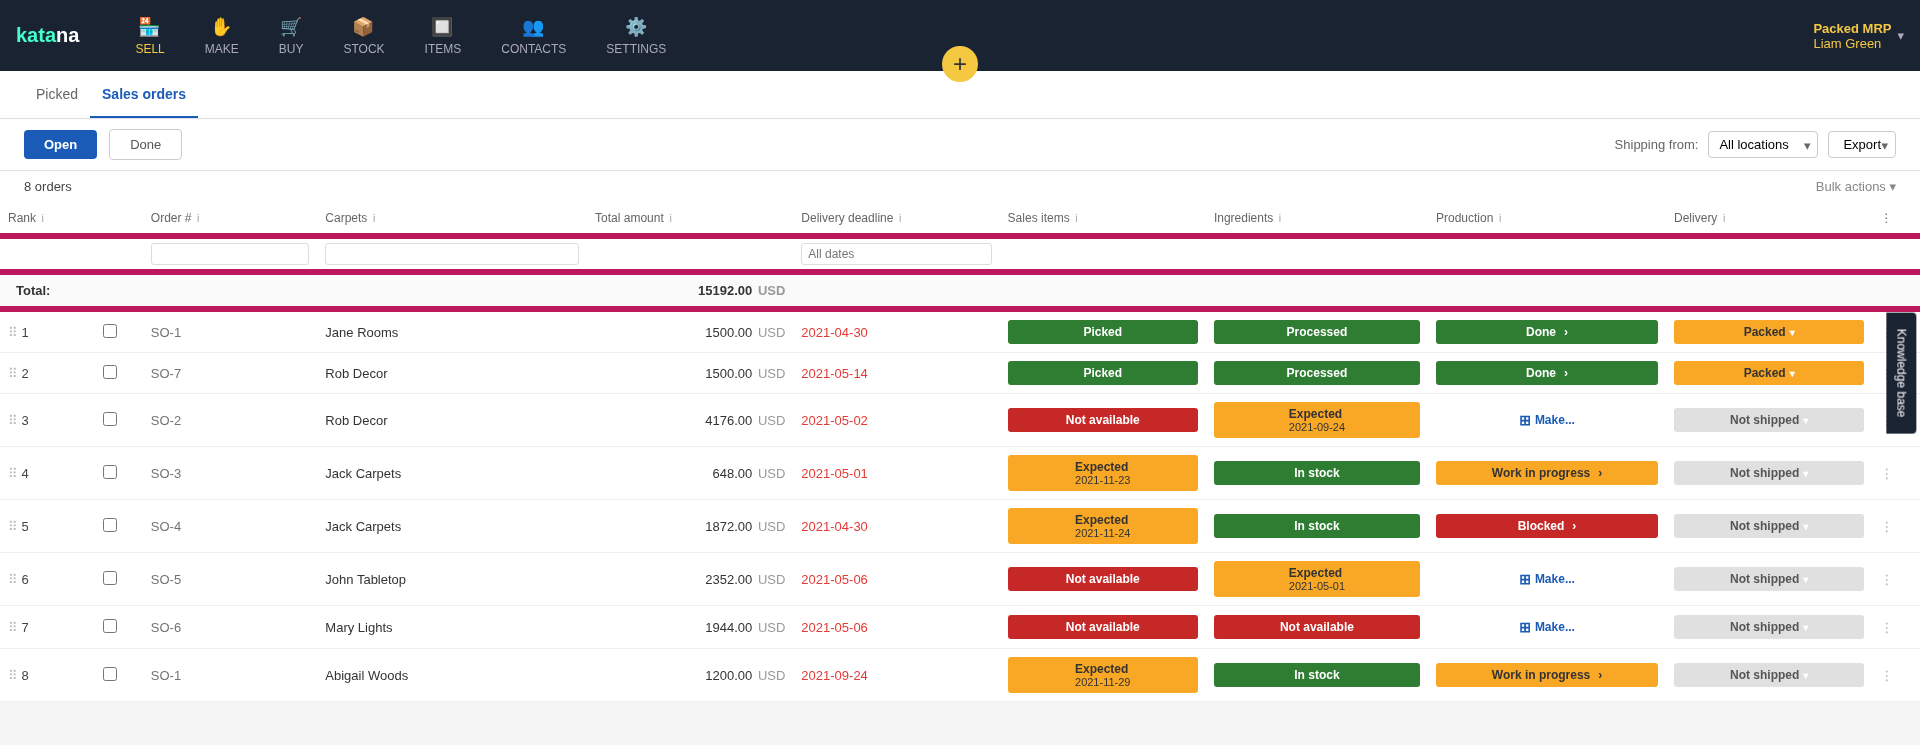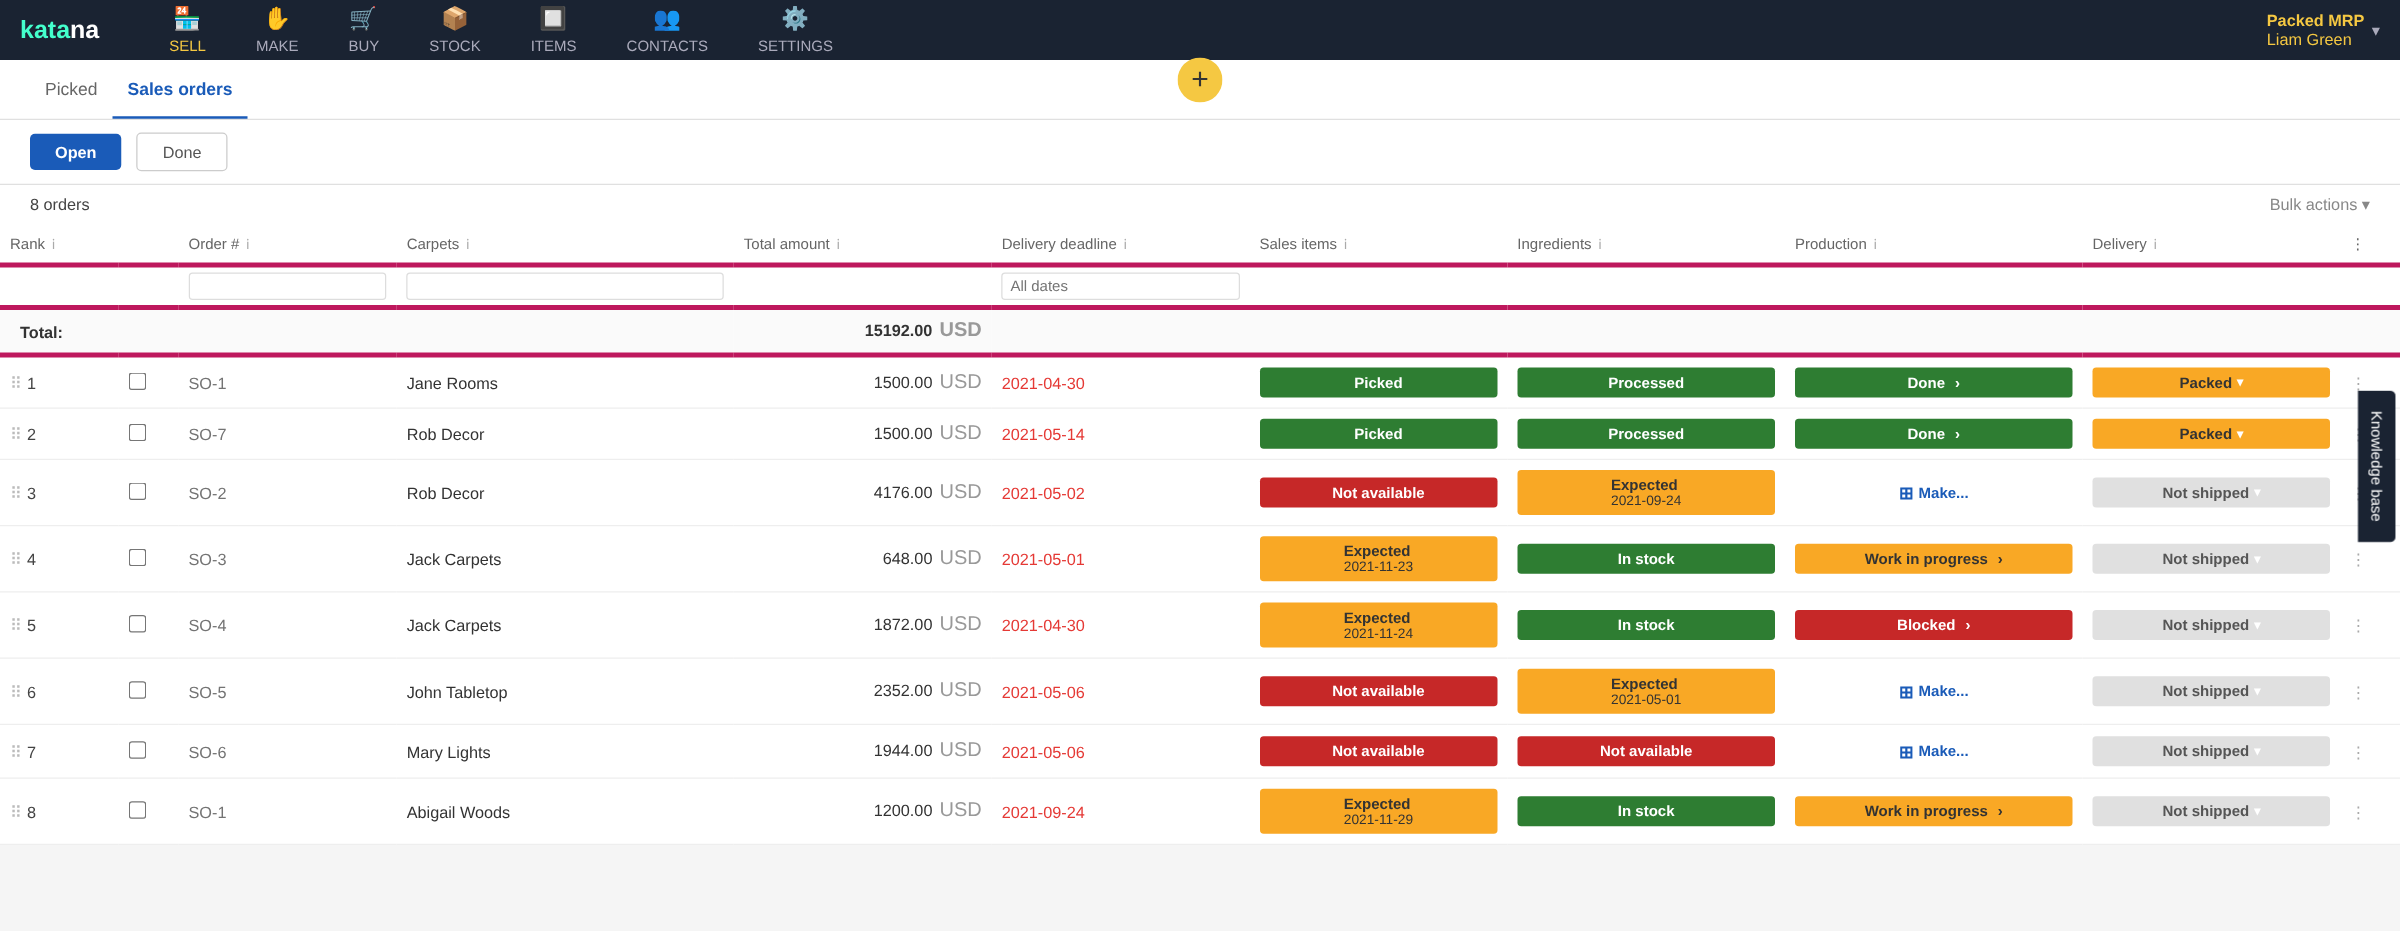--- a/index.html
+++ b/index.html
@@ -1,19 +1,19 @@
 <!DOCTYPE html>
 <html><head>
   <meta charset="utf-8">
   <style>
     * { box-sizing: border-box; margin: 0; padding: 0; }
     body { font-family: -apple-system, BlinkMacSystemFont, 'Segoe UI', sans-serif; font-size: 13px; background: #f5f5f5; color: #333; }
 
     
-    .top-nav { background: #1a2332; display: flex; align-items: center; height: 48px; padding: 0 16px; }
+    .top-nav { background: #1a2332; display: flex; align-items: center; height: 71px; padding: 0 16px; }
     .logo { color: #fff; font-size: 20px; font-weight: bold; margin-right: 40px; }
     .logo span { color: #4fc; }
     .nav-items { display: flex; gap: 8px; flex: 1; }
     .nav-item { display: flex; flex-direction: column; align-items: center; color: #aab; padding: 6px 16px; cursor: pointer; font-size: 12px; gap: 4px; text-decoration: none; }
     .nav-item.active { color: #f5c842; }
     .nav-icon { font-size: 18px; }
     .user-area { color: #f5c842; font-size: 13px; display: flex; align-items: center; gap: 6px; cursor: pointer; }
     .user-area .app-name { font-weight: bold; }
     .user-area .user-name { color: #f5c842; }
     .user-chevron { color: #aab; }
@@ -33,35 +33,35 @@
     .select-wrapper { position: relative; display: inline-block; }
     .select-wrapper::after { content: '▾'; position: absolute; right: 8px; top: 50%; transform: translateY(-50%); color: #666; pointer-events: none; }
     .btn-export { border: 1px solid #ccc; background: #fff; padding: 5px 14px; border-radius: 4px; cursor: pointer; font-size: 13px; }
 
     
     .table-area { background: #fff; margin: 0; }
     .orders-count { padding: 8px 24px; font-size: 13px; color: #444; display: flex; justify-content: space-between; align-items: flex-start; }
     .bulk-actions { color: #888; font-size: 13px; cursor: pointer; }
 
     table { width: 100%; border-collapse: collapse; }
-    thead tr { border-bottom: 4px solid #be185d; background: #fff; }
+    thead tr { border-bottom: 6px solid #be185d; background: #fff; }
     thead th { padding: 8px 8px; text-align: left; font-size: 12px; color: #666; font-weight: 500; white-space: nowrap; border-bottom: 1px solid #ddd; }
     thead th .info-icon { color: #aaa; font-size: 11px; margin-left: 2px; }
     .filter-row input { width: 100%; border: 1px solid #ddd; border-radius: 3px; padding: 3px 6px; font-size: 12px; }
     .filter-row td { padding: 4px 8px; }
 
     tbody tr { border-bottom: 1px solid #eee; }
     td { padding: 8px 8px; vertical-align: middle; font-size: 13px; }
 
     .drag-handle { color: #bbb; cursor: grab; padding-right: 4px; }
     .rank-num { color: #444; text-align: center; }
     .checkbox { width: 14px; height: 14px; cursor: pointer; }
     .order-link { color: #737373; text-decoration: none; }
     .amount { text-align: right; white-space: nowrap; color: #333; }
-    .usd { color: #999; font-size: 16px; margin-left: 2px; }
+    .usd { color: #999; font-size: 13px; margin-left: 2px; }
     .deadline-red { color: #e53935; font-weight: 500; }
 
     
     .badge { border-radius: 3px; padding: 5px 8px; font-size: 12px; font-weight: 600; text-align: left; white-space: nowrap; display: flex; align-items: center; justify-content: center; gap: 4px; }
     .badge-green-dark { background: #2e7d32; color: #fff; }
     .badge-yellow { background: #f9a825; color: #333; }
     .badge-red { background: #c62828; color: #fff; }
     .badge-grey { background: #e0e0e0; color: #555; }
     .badge-make { color: #1a5bb8; background: transparent; cursor: pointer; }
     .badge-make .plus-icon { font-size: 14px; }
@@ -148,20 +148,31 @@
 <div class="sub-nav">
   <div class="sub-nav-tab">Picked</div>
   <div class="sub-nav-tab active">Sales orders</div>
 </div>
 
 <button class="add-btn">+</button>
 
 <div class="toolbar">
   <button class="btn-open">Open</button>
   <button class="btn-done">Done</button>
+  <div class="shipping-area">
+    <span>Shipping from:</span>
+    <div class="select-wrapper">
+      <select class="shipping-select">
+        <option>All locations</option>
+      </select>
+    </div>
+    <div class="select-wrapper">
+      <button class="btn-export">Export</button>
+    </div>
+  </div>
 </div>
 
 <div class="table-area">
   <div class="orders-count">
     <span>8 orders</span>
     <span class="bulk-actions">Bulk actions ▾</span>
   </div>
   <table>
     <thead>
       <tr>

